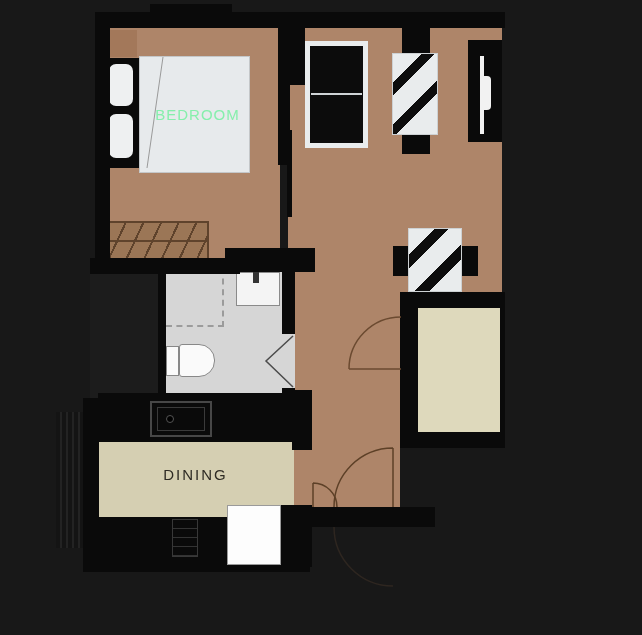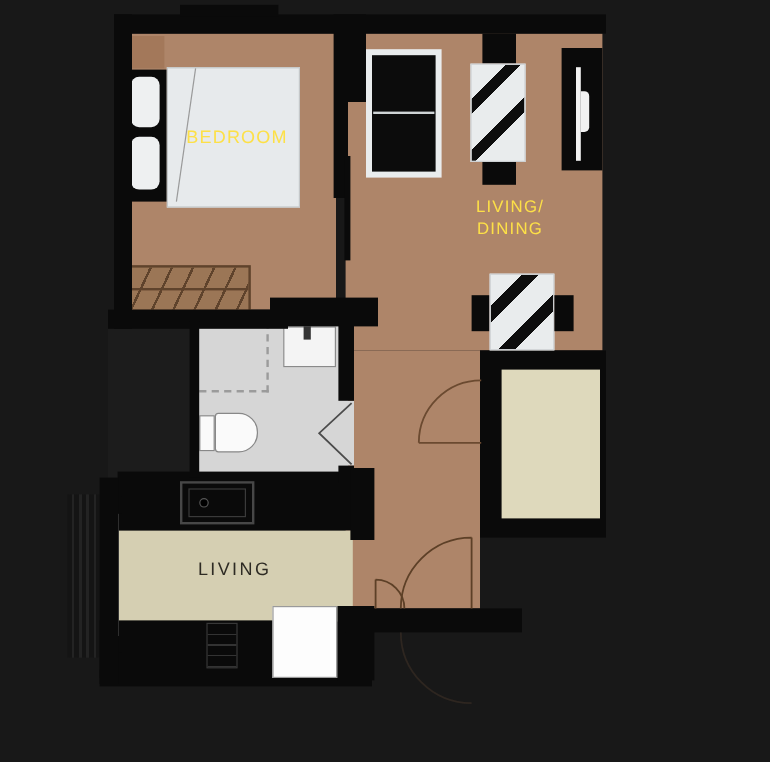--- a/index.html
+++ b/index.html
@@ -88,21 +88,21 @@
     background:repeating-linear-gradient(180deg,transparent 0 8px,#333 8px 9px);}
   .fridge{left:227px;top:505px;width:54px;height:60px;background:#fdfdfd;border:1px solid #9a9a9a;}
   .kit-window{left:89px;top:428px;width:10px;height:102px;background:#efefef;}
   .win-cap-t{left:87px;top:414px;width:14px;height:14px;background:#0a0a0a;}
   .win-cap-b{left:87px;top:530px;width:14px;height:14px;background:#0a0a0a;}
 
   
   .hs-inner{left:418px;top:308px;width:82px;height:124px;background:#ded9bc;}
 
   
-  .lbl{color:#fde047;white-space:pre-line;text-align:center;letter-spacing:1px;}
+  .lbl{color:#86efac;white-space:pre-line;text-align:center;letter-spacing:1px;}
   .lbl-bedroom{left:150px;top:106px;width:95px;font-size:15px;}
   .lbl-living{left:388px;top:163px;width:74px;font-size:14px;line-height:18px;}
   .lbl-bath{left:222px;top:330px;width:62px;font-size:14px;line-height:18px;color:#4a4741;}
   .lbl-kitchen{left:118px;top:466px;width:155px;font-size:15px;letter-spacing:2px;color:#2e2b24;}
   .lbl-hs{left:418px;top:342px;width:82px;font-size:13px;line-height:16px;color:#2f2d26;}
   .lbl-ac{left:101px;top:309px;width:62px;font-size:10px;line-height:14px;
     color:#373737;text-align:left;letter-spacing:0.5px;}
 
   .overlay{left:0;top:0;width:642px;height:635px;pointer-events:none;}
 </style>
@@ -186,16 +186,14 @@
   <svg class="overlay" viewBox="0 0 642 635" xmlns="http://www.w3.org/2000/svg">
     <path d="M163,57 L147,168" stroke="#9a9a9a" stroke-width="1" fill="none"></path>
     <path d="M349,369 L401,369 M349,369 A52,52 0 0 1 401,317" stroke="#6b4a30" stroke-width="1.5" fill="none"></path>
     <path d="M393,448 L393,507 M393,448 A59,59 0 0 0 334,507" stroke="#5d4027" stroke-width="1.5" fill="none"></path>
     <path d="M313,483 L313,507 M313,483 A24,24 0 0 1 337,507" stroke="#5d4027" stroke-width="1.5" fill="none"></path>
     <path d="M334,527 A59,59 0 0 0 393,586" stroke="#2e2620" stroke-width="1.5" fill="none"></path>
     <path d="M293,336 L266,361 L293,387" stroke="#4c4c4c" stroke-width="1.5" fill="none"></path>
   </svg>
 
   <div class="lbl lbl-bedroom">BEDROOM</div>
-  <div class="lbl lbl-living">LIVING/
-DINING</div>
-  <div class="lbl lbl-kitchen">LIVING</div>
+  <div class="lbl lbl-kitchen">DINING</div>
 </div>
 
 </body></html>

